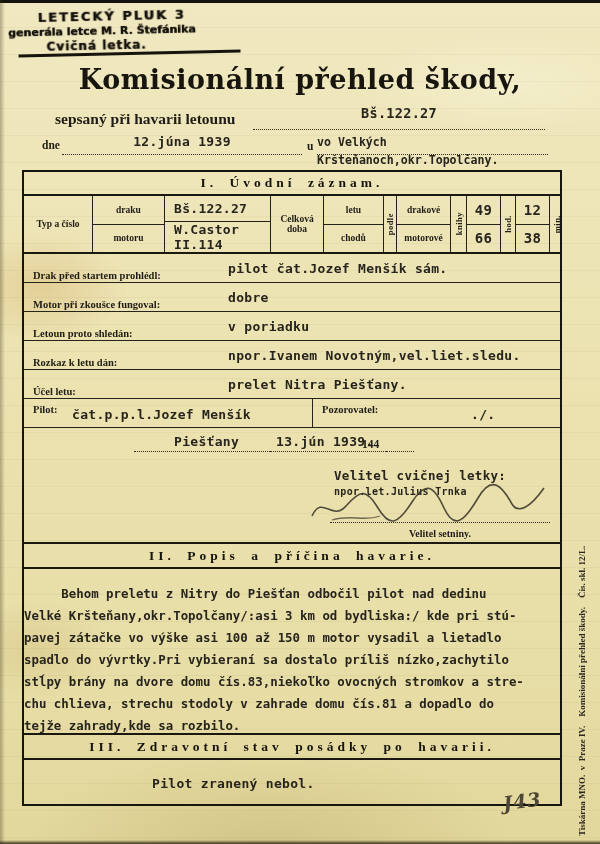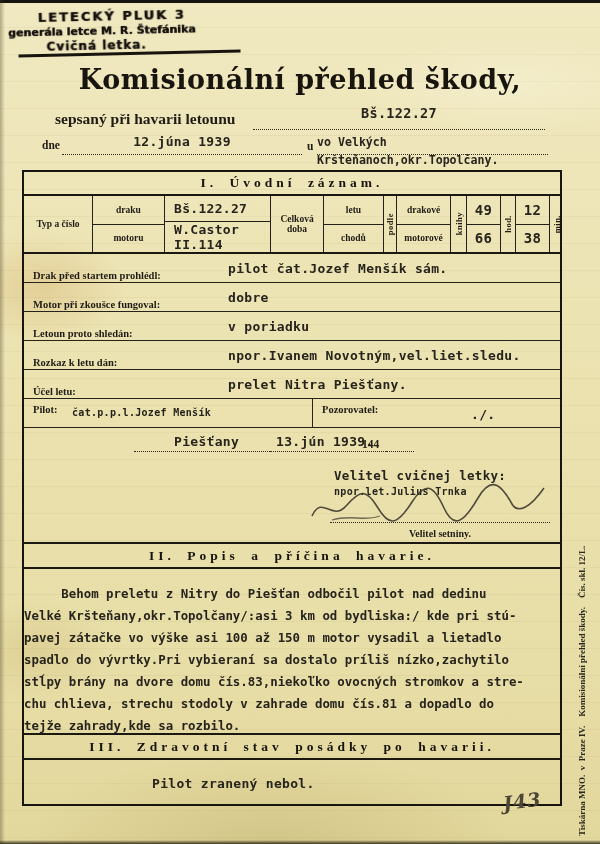--- a/index.html
+++ b/index.html
@@ -62,21 +62,21 @@
   .vert{writing-mode:vertical-rl;transform:rotate(180deg);font-size:8.5px;font-weight:700;letter-spacing:0.5px;}
 
   
   .frow{position:relative;height:28px;border-bottom:1.5px solid #26231b;}
   .flabel{position:absolute;left:9px;top:16px;font-size:10.5px;font-weight:700;}
   .fvalue{position:absolute;left:189px;top:7px;font-size:13px;margin-left:15px;}
 
   
   .prow{position:relative;height:28px;border-bottom:1.5px solid #26231b;padding-left:30px;}
   .prow .plabel{position:absolute;left:9px;top:5px;font-size:10.5px;font-weight:700;}
-  .prow .pvalue{position:absolute;left:48px;top:8px;font-size:10px;}
+  .prow .pvalue{position:absolute;left:48px;top:8px;font-size:13px;}
   .prow-right{position:absolute;left:288px;top:0;bottom:0;right:0;border-left:1.5px solid #26231b;}
   .prow-right .plabel{left:9px;}
   .prow-right .pvalue{left:158px;}
 
   
   .pd{position:relative;height:32px;}
   .pd .dot1{position:absolute;left:110px;bottom:8px;width:152px;border-bottom:1.6px dotted #2e2a22;}
   .pd .place{position:absolute;left:150px;bottom:11px;font-size:13px;}
   .pd .dot2{position:absolute;left:246px;bottom:8px;width:132px;border-bottom:1.6px dotted #2e2a22;}
   .pd .date{position:absolute;left:252px;bottom:11px;font-size:13px;}

